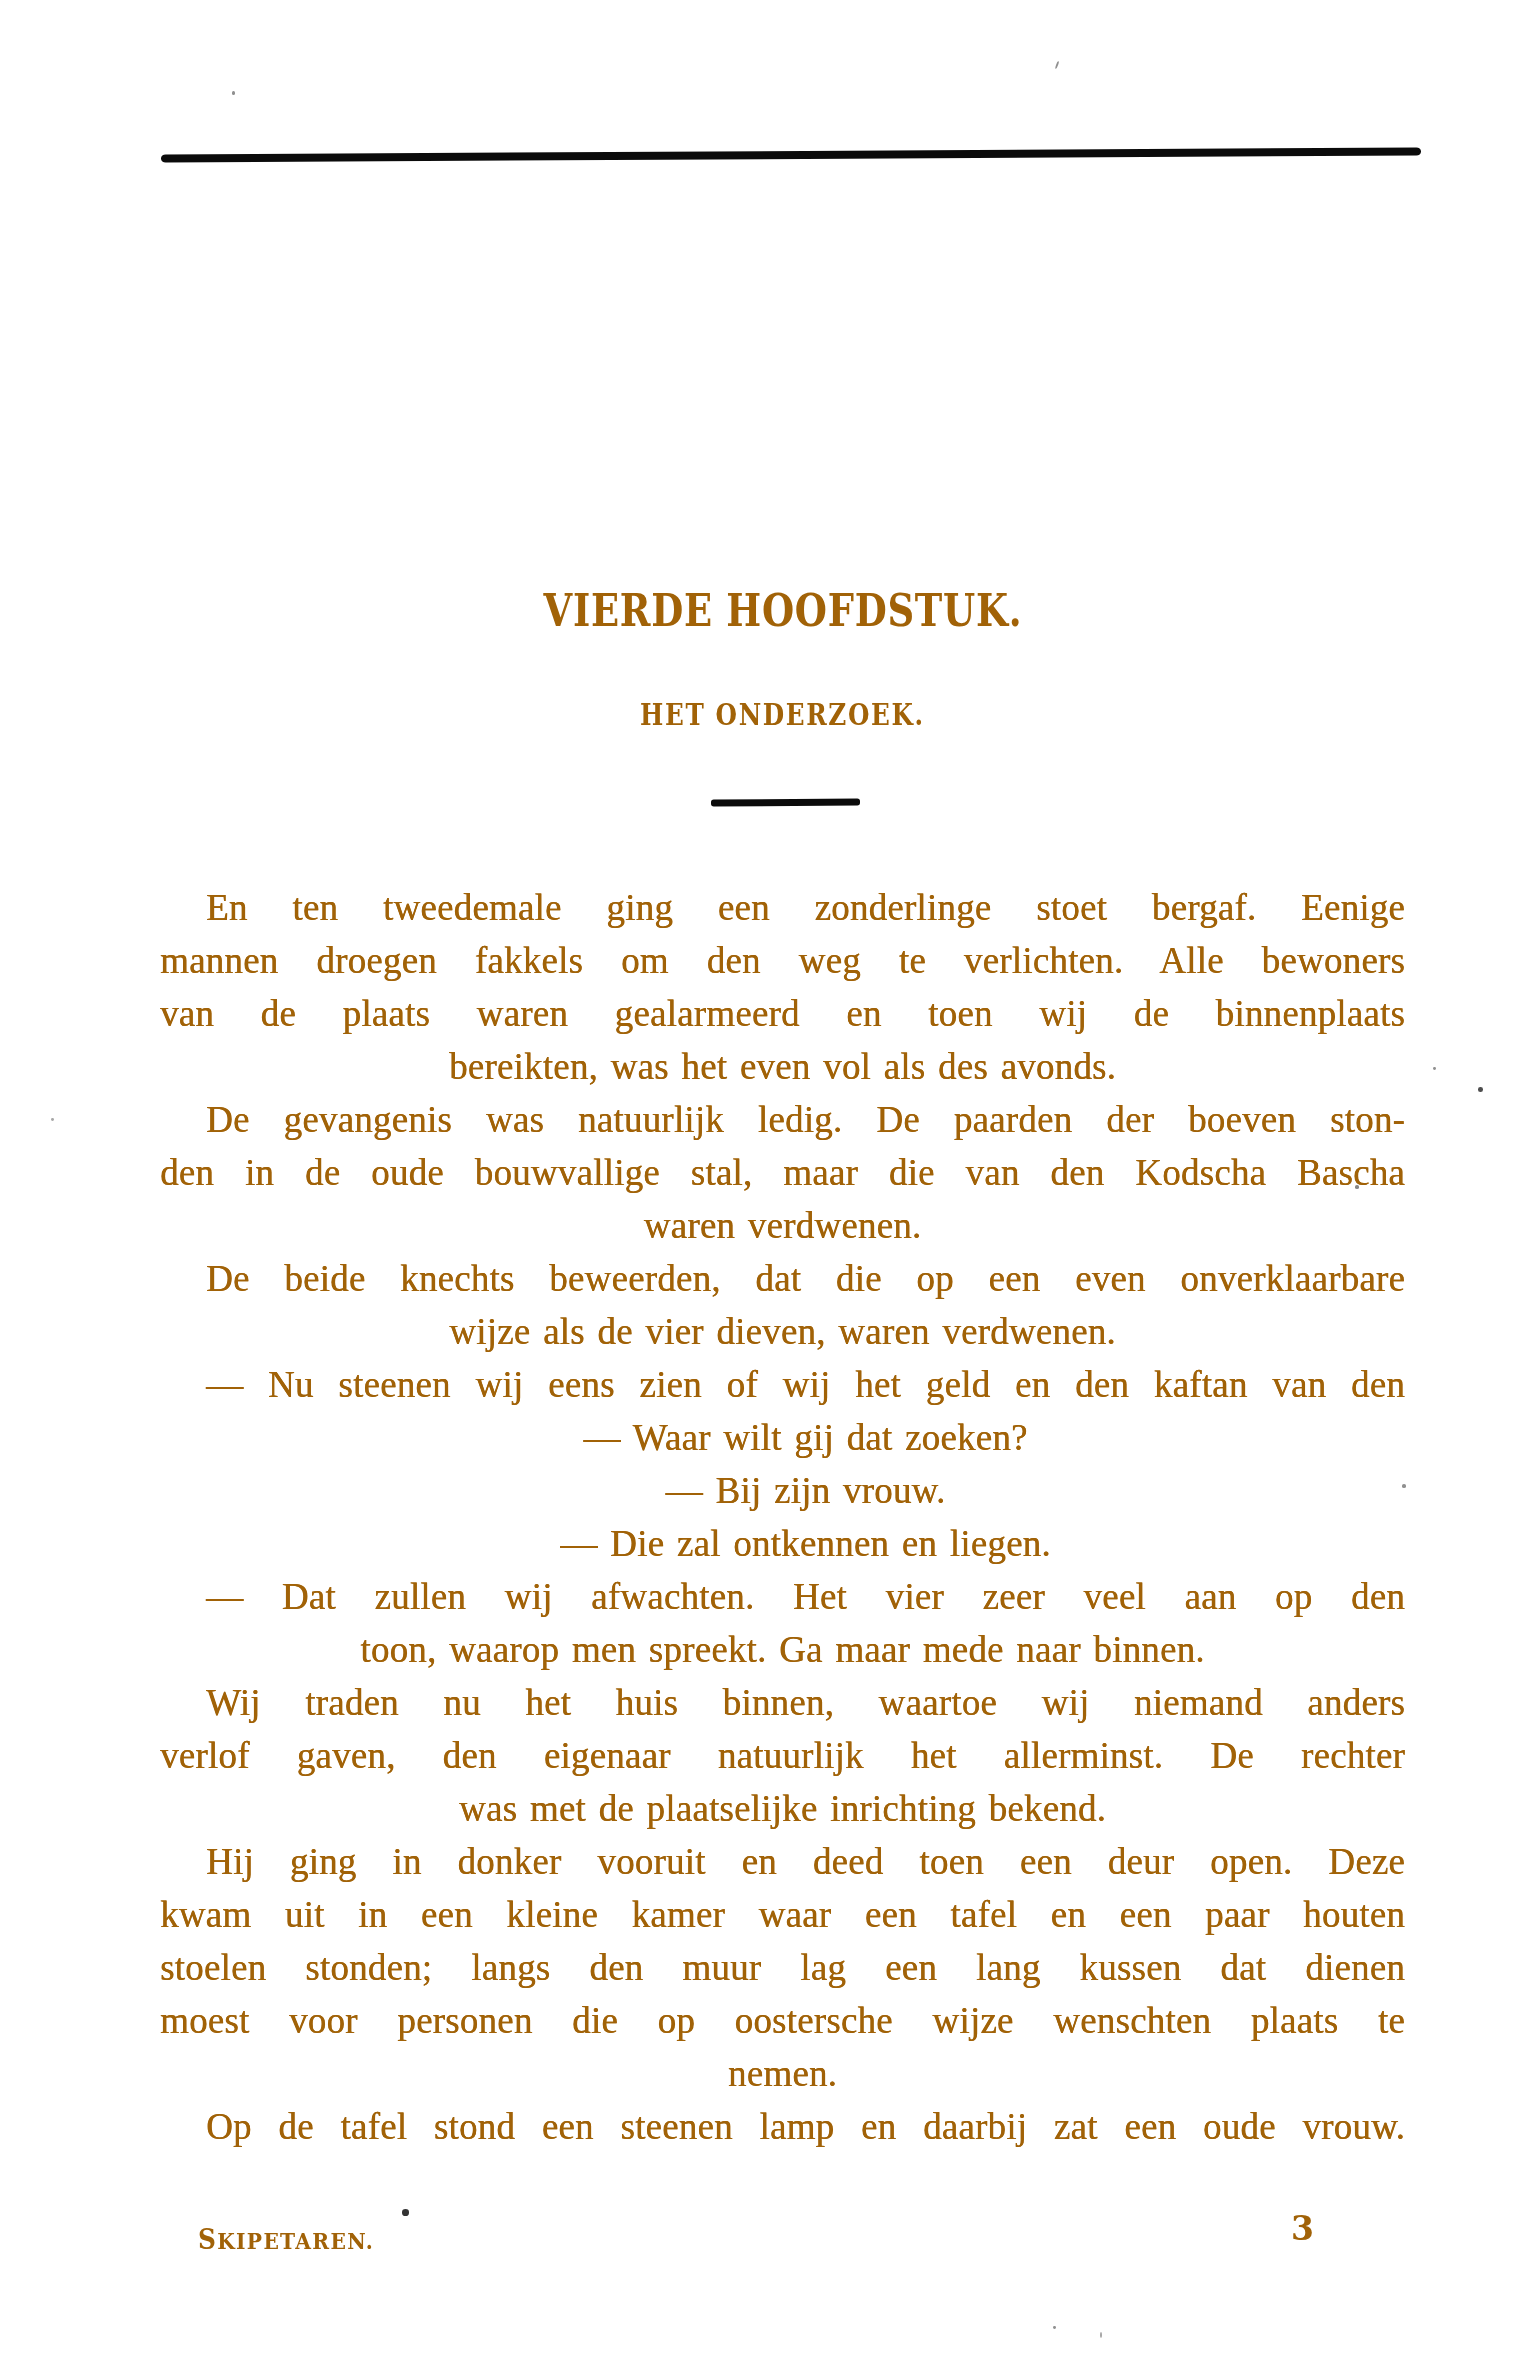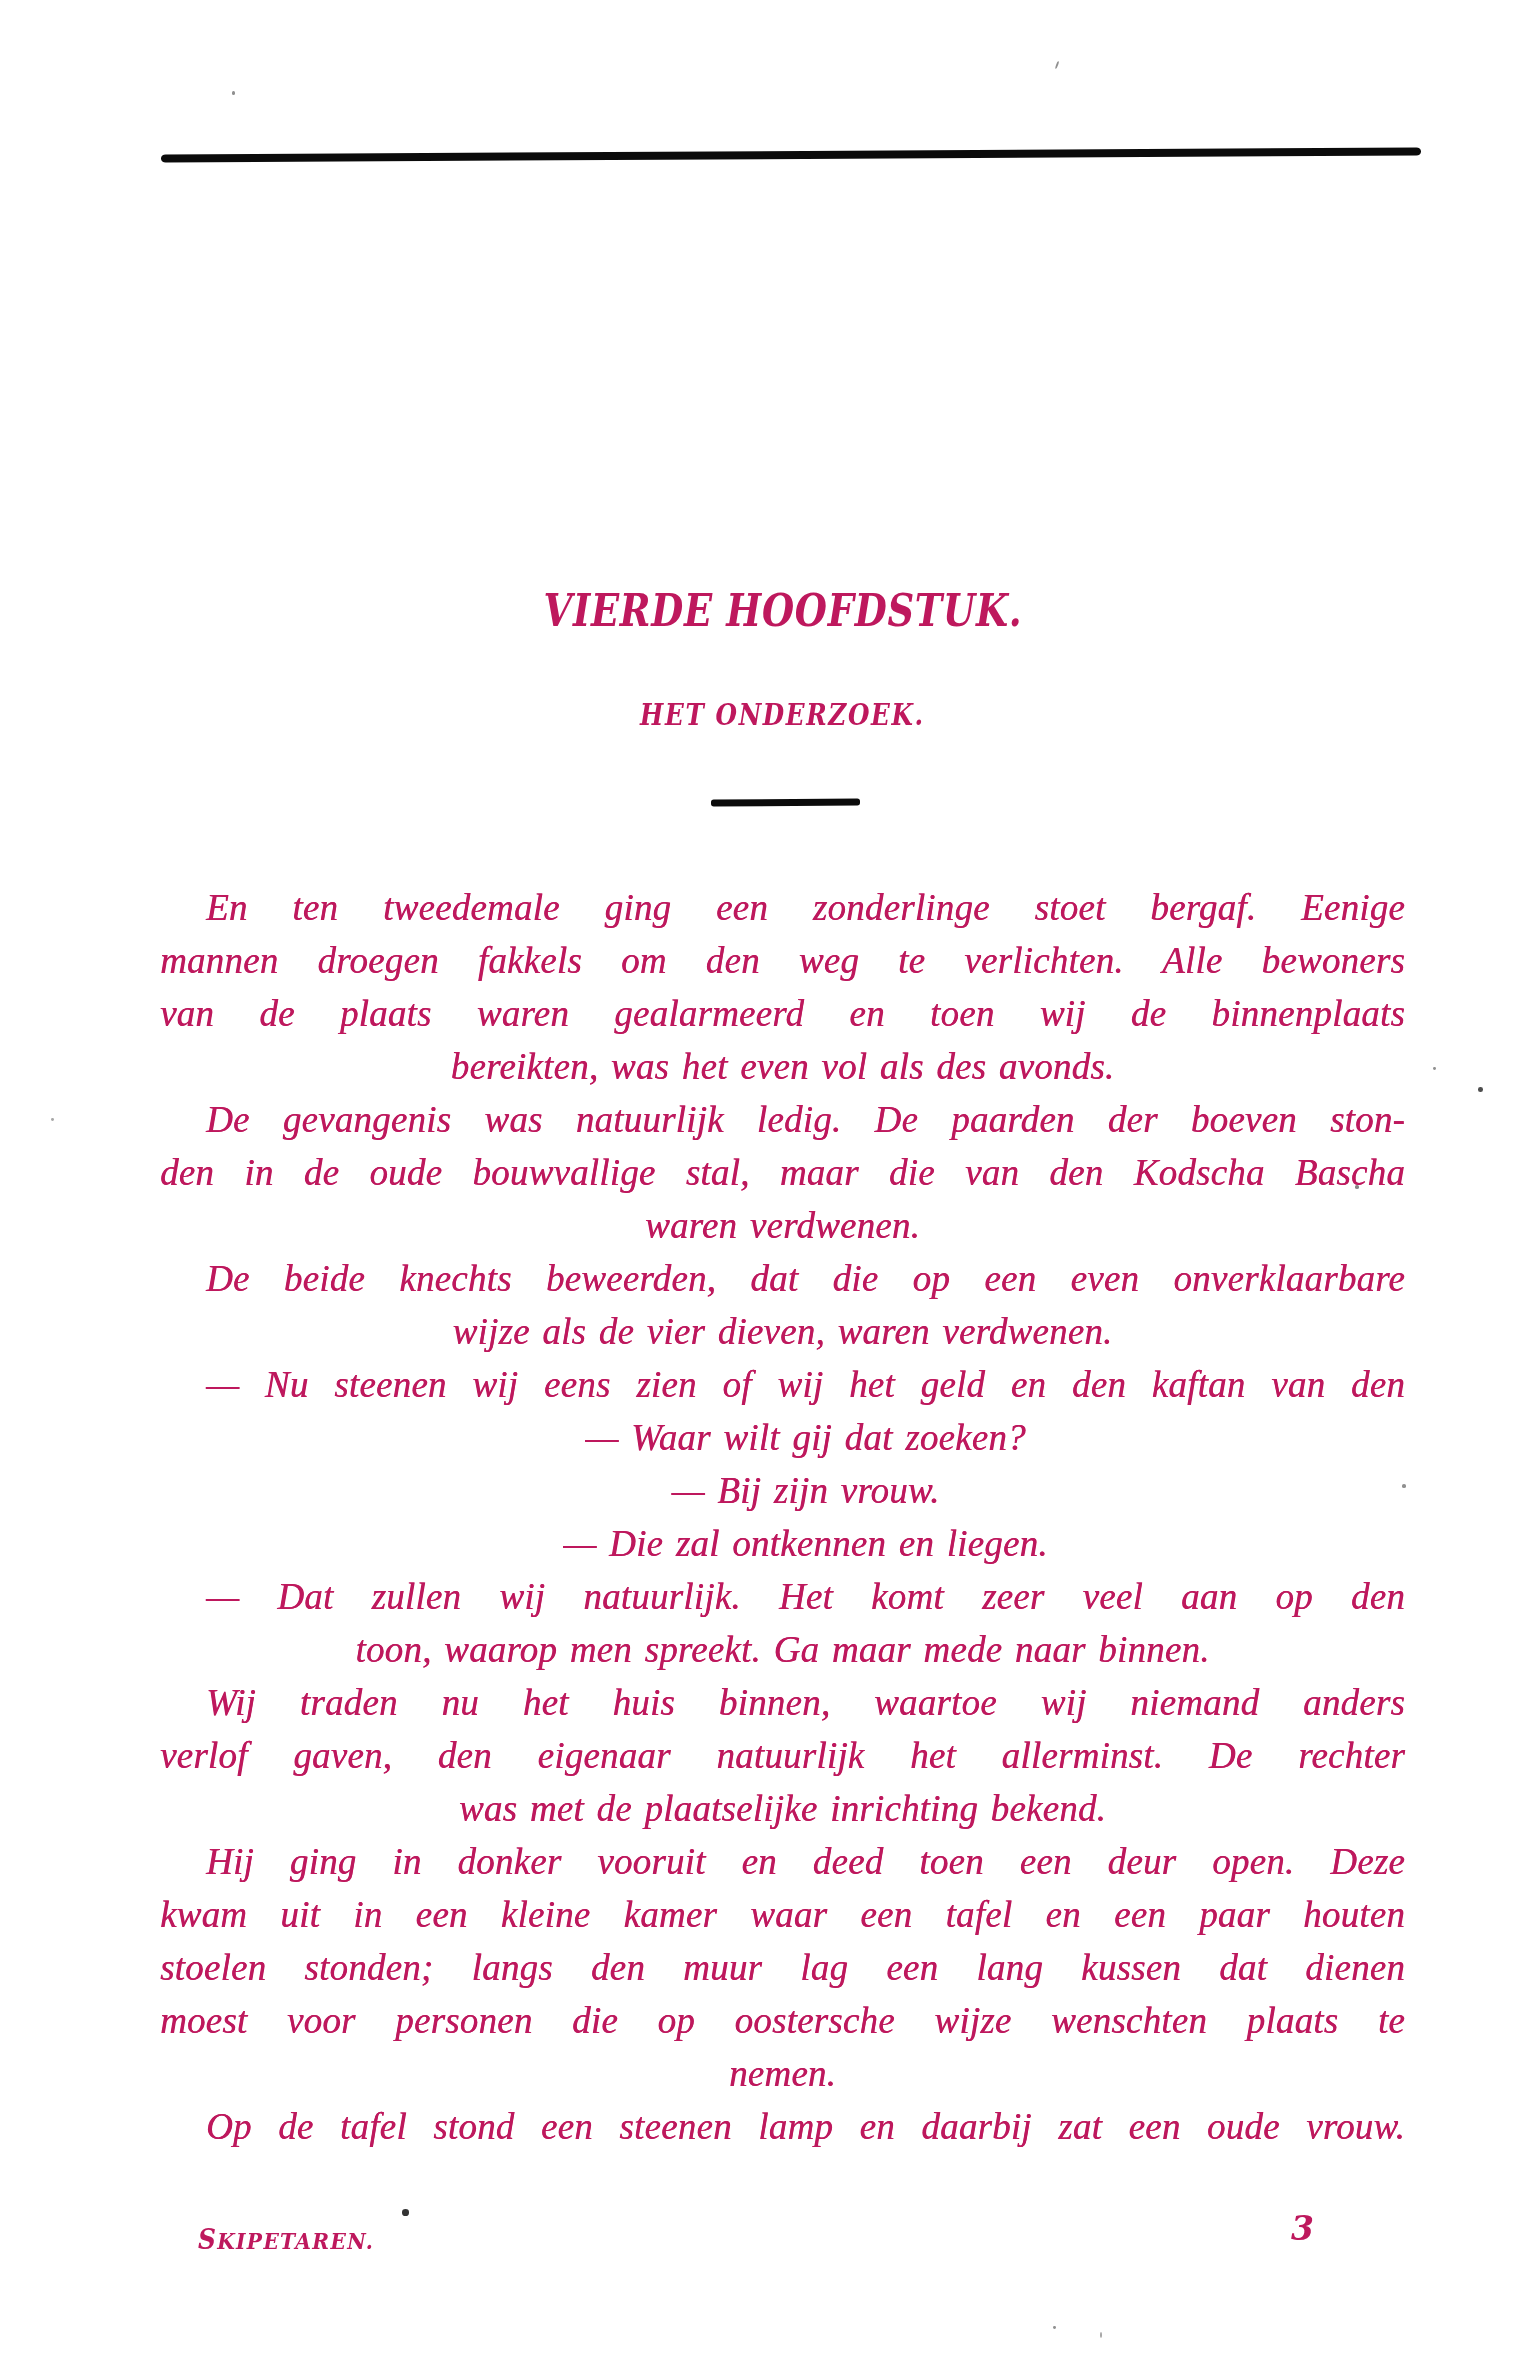--- a/index.html
+++ b/index.html
@@ -1,23 +1,22 @@
 <!DOCTYPE html>
 <html style="font-size:15px"><head>
 <meta charset="utf-8">
 <style>
   html, body { margin: 0; padding: 0; background: #e8e8e8; }
   .page {
     position: relative;
     width: 1532px; height: 2370px;
     background: #ffffff;
-    color: #be185d;
+    color: #a16207;
     font-family: "Liberation Serif", serif;
     overflow: hidden;
-    font-style: italic;
   }
   
   .rule-top {
     position: absolute; left: 161px; top: 151px;
     width: 1260px; height: 8.3px;
     background: #0b0b0b;
     border-radius: 4.6px / 3.7px;
     transform: rotate(-0.32deg);
   }
   .chapter-title {
@@ -101,21 +100,21 @@
     <div class="line">bereikten, was het even vol als des avonds.</div>
     <div class="line indent just">De gevangenis was natuurlijk ledig. De paarden der boeven ston-</div>
     <div class="line just">den in de oude bouwvallige stal, maar die van den Kodscha Bascha</div>
     <div class="line">waren verdwenen.</div>
     <div class="line indent just">De beide knechts beweerden, dat die op een even onverklaarbare</div>
     <div class="line">wijze als de vier dieven, waren verdwenen.</div>
     <div class="line indent just">— Nu steenen wij eens zien of wij het geld en den kaftan van den</div>
     <div class="line indent">— Waar wilt gij dat zoeken?</div>
     <div class="line indent">— Bij zijn vrouw.</div>
     <div class="line indent">— Die zal ontkennen en liegen.</div>
-    <div class="line indent just">— Dat zullen wij natuurlijk. Het komt zeer veel aan op den</div>
+    <div class="line indent just">— Dat zullen wij afwachten. Het vier zeer veel aan op den</div>
     <div class="line">toon, waarop men spreekt. Ga maar mede naar binnen.</div>
     <div class="line indent just">Wij traden nu het huis binnen, waartoe wij niemand anders</div>
     <div class="line just">verlof gaven, den eigenaar natuurlijk het allerminst. De rechter</div>
     <div class="line">was met de plaatselijke inrichting bekend.</div>
     <div class="line indent just">Hij ging in donker vooruit en deed toen een deur open. Deze</div>
     <div class="line just">kwam uit in een kleine kamer waar een tafel en een paar houten</div>
     <div class="line just">stoelen stonden; langs den muur lag een lang kussen dat dienen</div>
     <div class="line just">moest voor personen die op oostersche wijze wenschten plaats te</div>
     <div class="line">nemen.</div>
     <div class="line indent just">Op de tafel stond een steenen lamp en daarbij zat een oude vrouw.</div>

